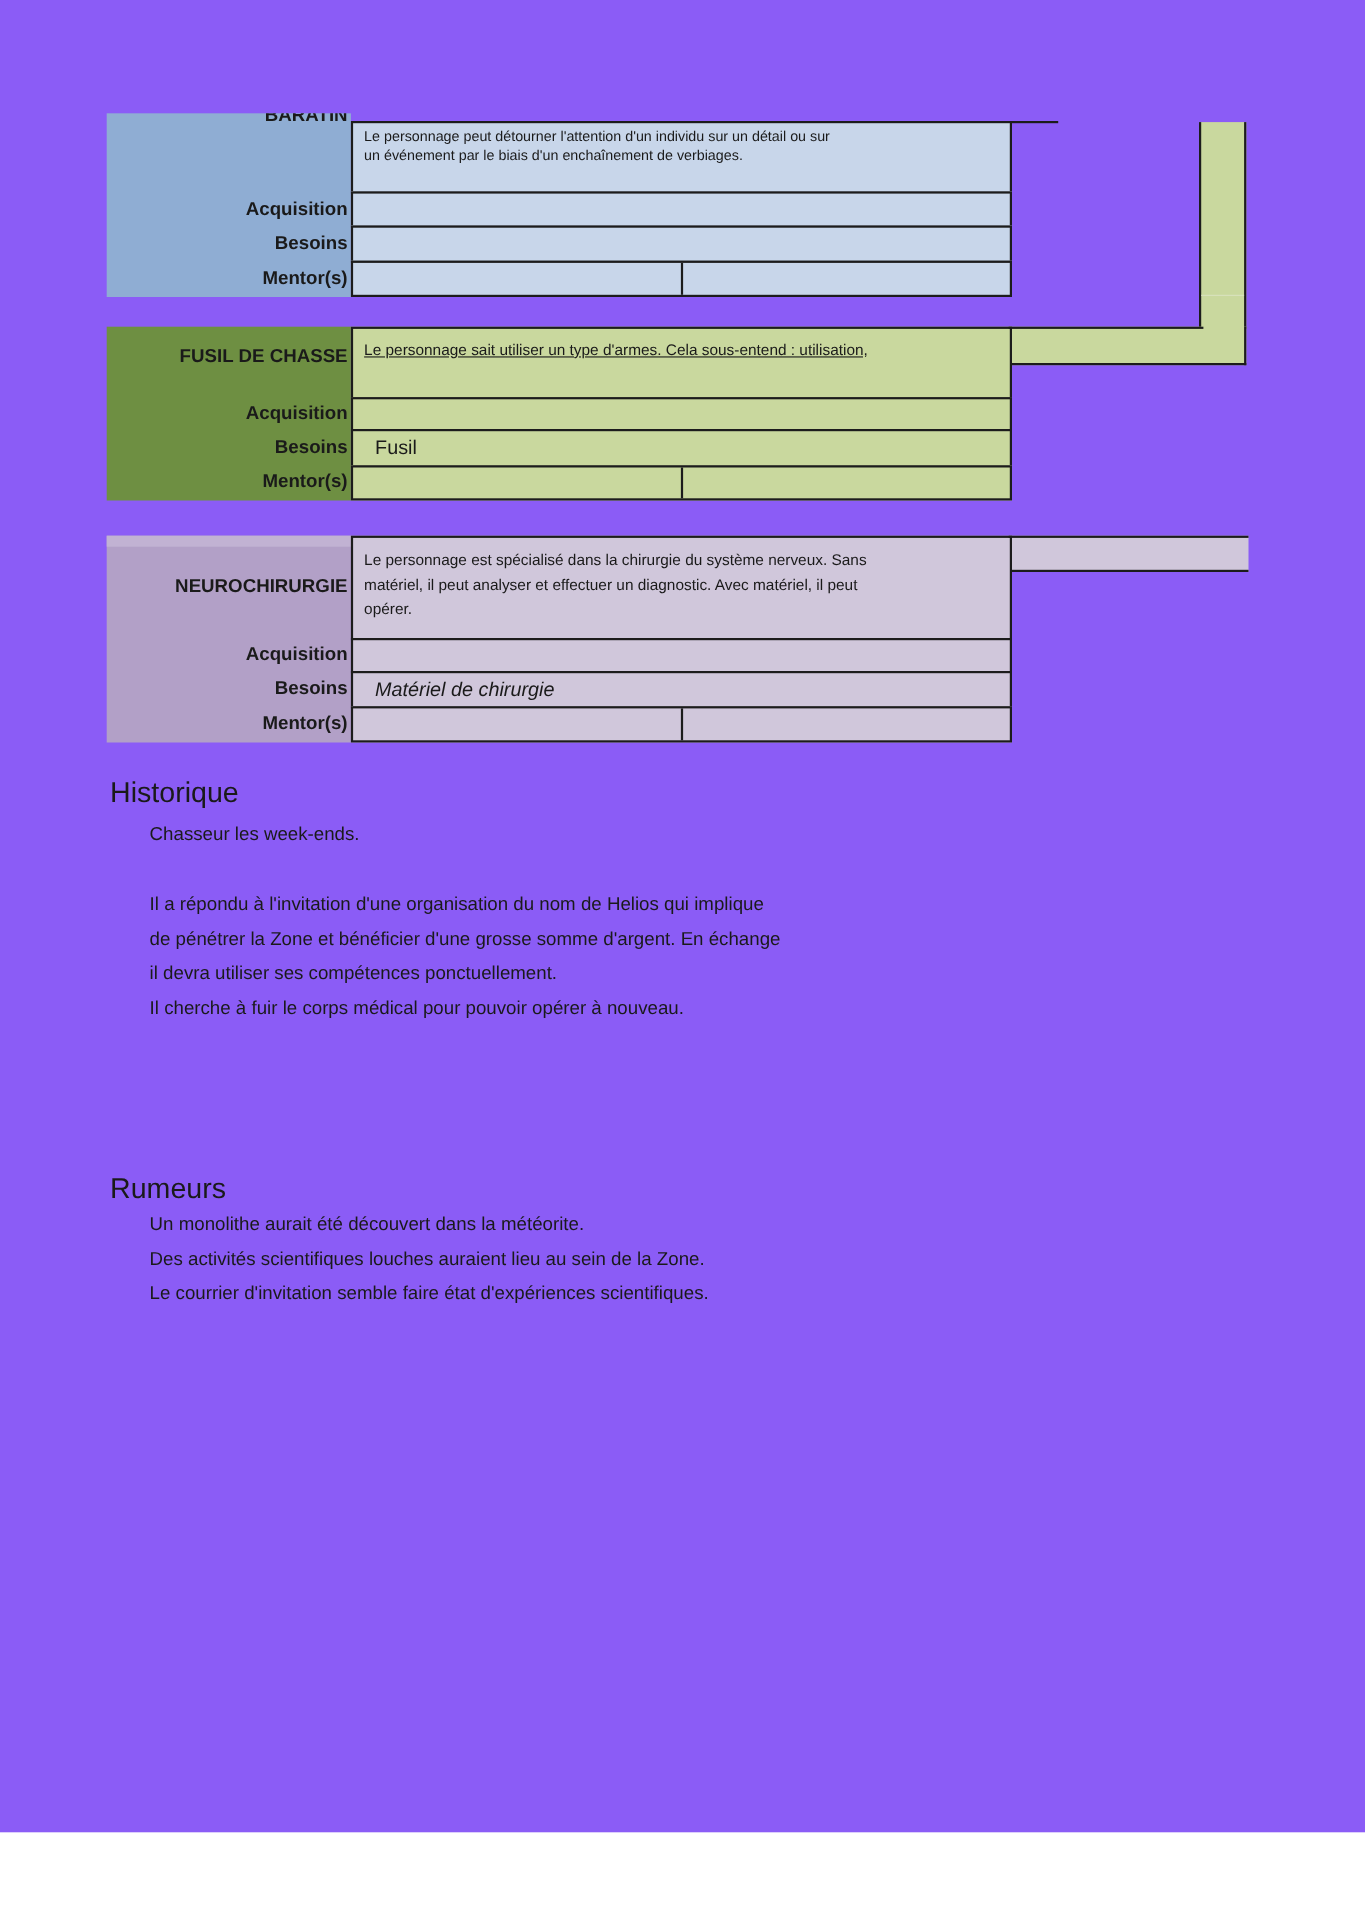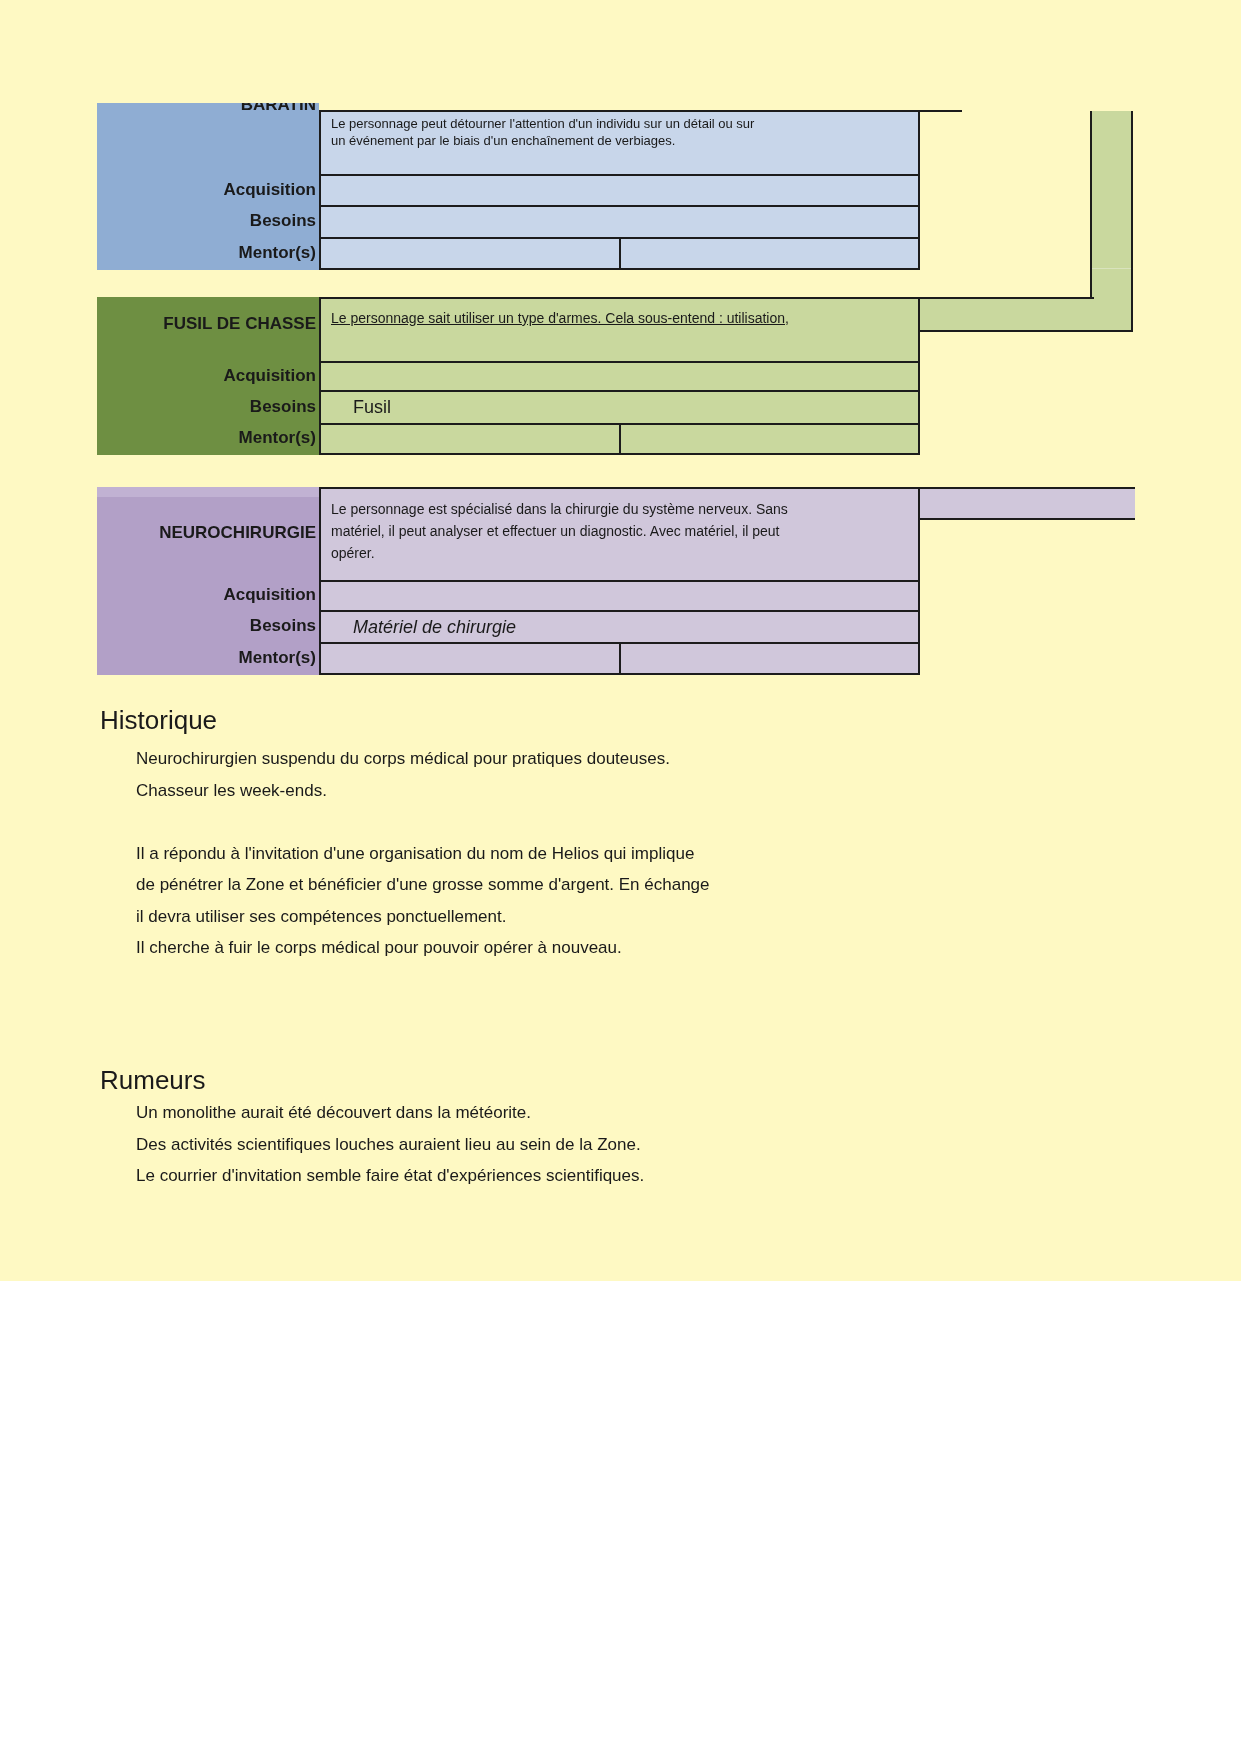--- a/index.html
+++ b/index.html
@@ -1,30 +1,30 @@
 <!DOCTYPE html>
 <html><head>
 <meta charset="utf-8">
 <style>
   html,body{margin:0;padding:0;background:#ffffff;}
-  .page{position:relative;width:1241px;height:1281px;background:#fef9c3;
+  .page{position:relative;width:1241px;height:1666px;background:#8b5cf6;
         font-family:"Liberation Sans",sans-serif;color:#1a1a1a;overflow:hidden;}
   .abs{position:absolute;}
   
   .col{position:absolute;left:97px;width:222px;}
   .rowlabel{position:absolute;left:97px;width:219px;text-align:right;
             font-weight:700;font-size:17px;padding-right:3px;white-space:nowrap;}
   .cardtitle{font-weight:700;font-size:17px;text-align:right;white-space:nowrap;}
   
   .cell{position:absolute;left:319px;width:601px;box-sizing:border-box;
         border:2px solid #1c1c1c;}
   .desc{font-size:13px;line-height:17px;padding:3px 10px;}
   .desc2{font-size:14px;line-height:20px;padding:9px 10px;text-decoration:underline;}
   .desc3{font-size:14px;line-height:22px;padding:9px 10px;}
-  .value{font-size:18px;padding-left:4px;white-space:nowrap;margin-left:28px;}
+  .value{font-size:18px;padding-left:20px;white-space:nowrap;}
   .vdiv{position:absolute;width:2px;background:#1c1c1c;}
   .hline{position:absolute;height:2px;background:#1c1c1c;}
   
   .strip{position:absolute;box-sizing:border-box;
          border-left:2px solid #1c1c1c;border-right:2px solid #1c1c1c;}
   .band{position:absolute;box-sizing:border-box;}
   
   .heading{position:absolute;left:100px;font-size:26px;font-weight:400;
            line-height:32px;white-space:nowrap;}
   .para{position:absolute;left:136px;font-size:17px;}
@@ -121,21 +121,20 @@
 
     <div class="rowlabel" style="top:642px;height:31px;line-height:31px;">Mentor(s)</div>
     <div class="cell" style="top: 642px; height: 33px; background-color: rgb(208, 199, 219);">
       <div class="value" style="line-height:29px;"></div>
     </div>
     <div class="vdiv" style="left:619px;top:644px;height:29px;"></div>
   </div>
 
   <div class="heading" style="top:704px;">Historique</div>
   <div class="para" style="top:743px;">
-    <div>Neurochirurgien suspendu du corps médical pour pratiques douteuses.</div>
     <div>Chasseur les week-ends.</div>
     <div></div>
     <div>Il a répondu à l'invitation d'une organisation du nom de Helios qui implique</div>
     <div>de pénétrer la Zone et bénéficier d'une grosse somme d'argent. En échange</div>
     <div>il devra utiliser ses compétences ponctuellement.</div>
     <div>Il cherche à fuir le corps médical pour pouvoir opérer à nouveau.</div>
   </div>
 
   <div class="heading" style="top:1064px;">Rumeurs</div>
   <div class="para" style="top:1097px;">

